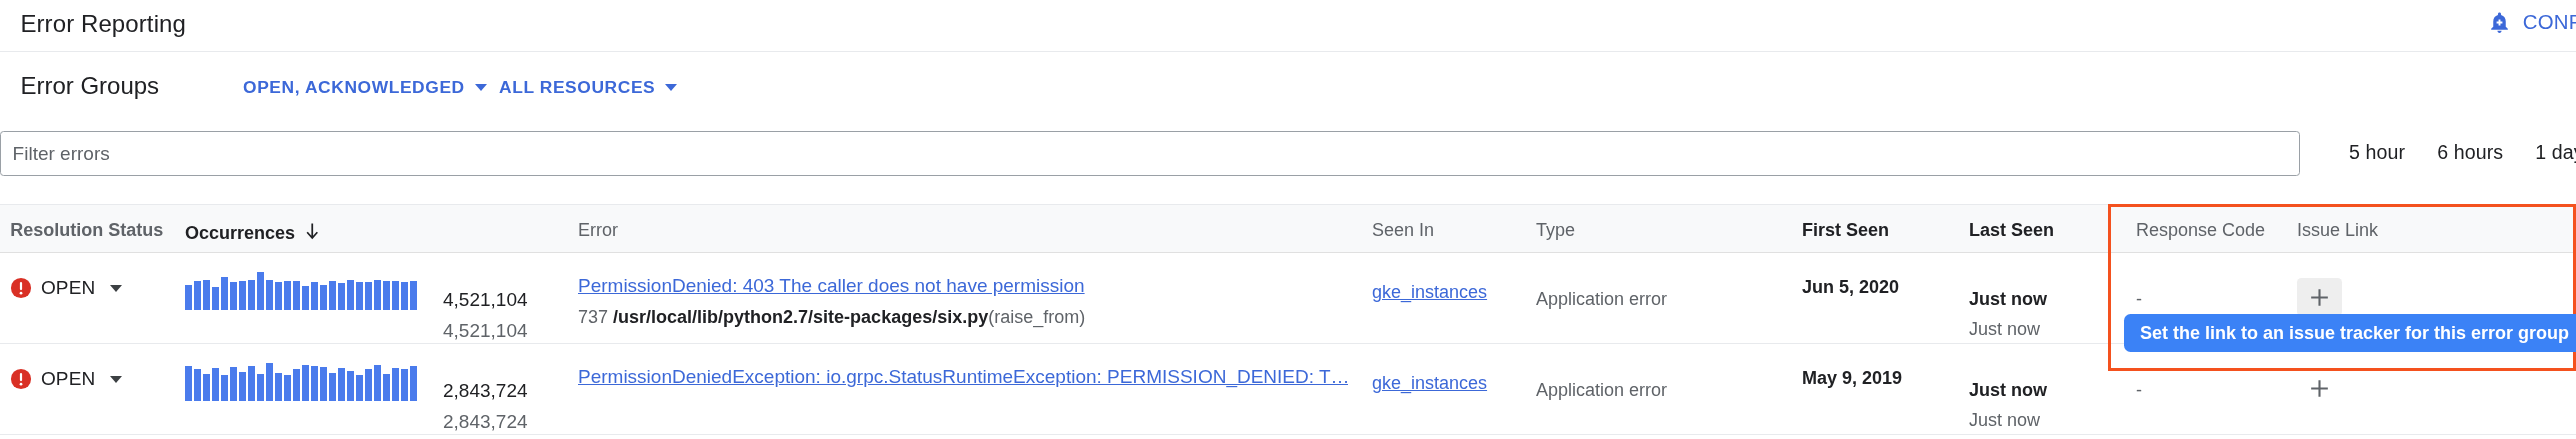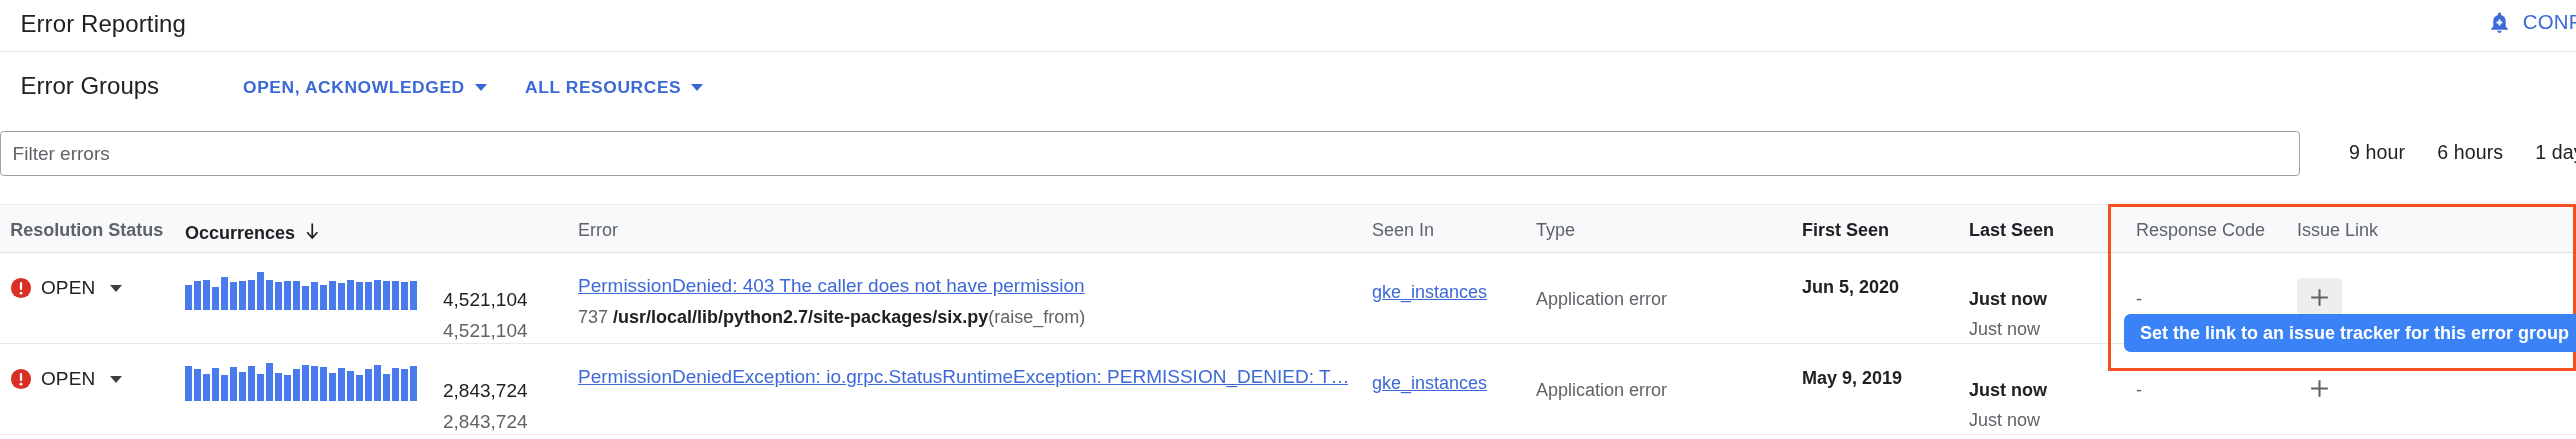--- a/index.html
+++ b/index.html
@@ -78,21 +78,21 @@
     display: flex;
     align-items: center;
     gap: 10.2px;
     color: #3c68d8;
     font-size: 17.4px;
     font-weight: bold;
     letter-spacing: 0.6px;
     cursor: pointer;
   }
   .chip.filter-status { left: 243px; }
-  .chip.filter-resources { left: 525px; }
+  .chip.filter-resources { left: 499px; }
   .caret {
     width: 0; height: 0;
     border-left: 6.5px solid transparent;
     border-right: 6.5px solid transparent;
     border-top: 7.3px solid #3c68d8;
     display: block;
   }
 
   
   .filterrow {
@@ -349,21 +349,21 @@
       <span>ALL RESOURCES</span>
       <span class="caret"></span>
     </div>
   </div>
 
   <div class="filterrow">
     <div class="filter-input-wrap">
       <input class="filter-input" type="text" placeholder="Filter errors" style="">
     </div>
     <div class="timeranges">
-      <span class="timerange-btn">9 hour</span>
+      <span class="timerange-btn">5 hour</span>
       <span class="timerange-btn">6 hours</span>
       <span class="timerange-btn">1 day</span>
     </div>
   </div>
 
   <div class="table">
 
     <div class="thead">
       <span class="th" style="left:10.2px;font-weight:bold;">Resolution Status</span>
       <span class="th strong" style="left:185px;"><span>Occurrences</span><span class="sort-arrow"><svg width="14.5" height="19" viewBox="0 0 20 26">

